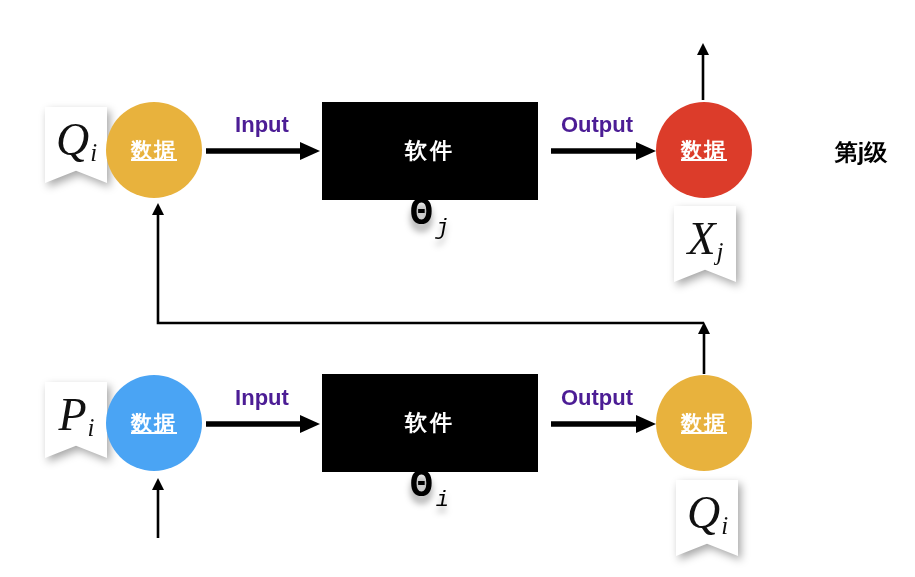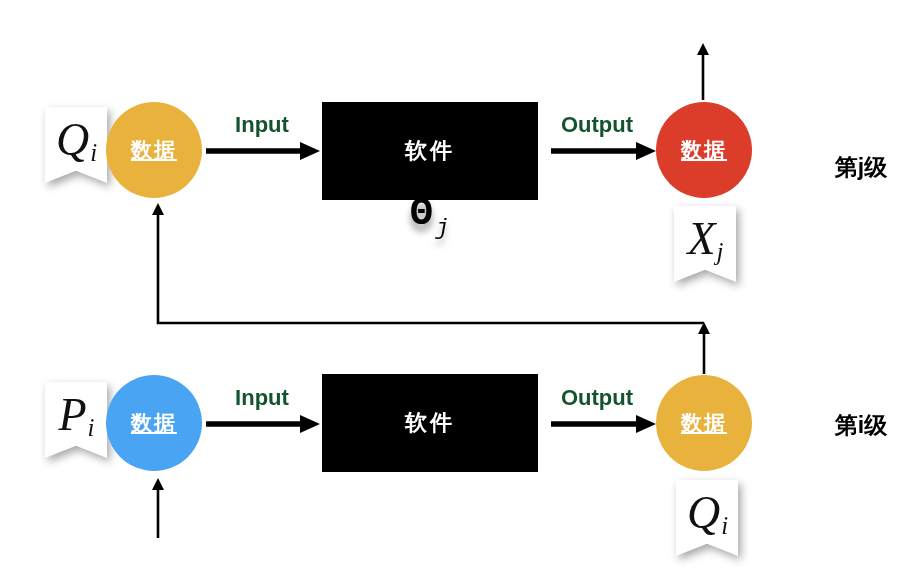--- a/index.html
+++ b/index.html
@@ -46,33 +46,33 @@
   .theta .sub{
     font-size:22px;font-style:italic;position:relative;top:10px;left:3px;
     text-shadow:0 6px 6px rgba(0,0,0,0.35);
   }
   .p-theta-j{left:362px;top:192px;}
   .p-theta-i{left:362px;top:464px;}
 
   
   .io-label{
     position:absolute;width:110px;text-align:center;
-    font-size:22px;font-weight:bold;color:#14532d;
+    font-size:22px;font-weight:bold;color:#4c1d95;
   }
   .p-in-j{left:207px;top:112px;}
   .p-out-j{left:542px;top:112px;}
   .p-in-i{left:207px;top:385px;}
   .p-out-i{left:542px;top:385px;}
 
   
   .level-label{
     position:absolute;width:100px;text-align:center;
     font-size:23px;font-weight:bold;color:#000;
   }
-  .p-lvl-j{left:811px;top:152px;}
+  .p-lvl-j{left:811px;top:137px;}
   .p-lvl-i{left:811px;top:410px;}
 
   
   .tag{position:absolute;filter:drop-shadow(3px 4px 4px rgba(0,0,0,0.35));}
   .tag-body{
     width:62px;height:76px;background:#ffffff;
     clip-path:polygon(0 0,100% 0,100% 100%,50% 84%,0 100%);
     display:flex;align-items:center;justify-content:center;
     padding-bottom:10px;box-sizing:border-box;
     font-family:"Liberation Serif", serif;color:#111;
@@ -157,29 +157,31 @@
   <div class="circle p-circ-src-i" style="background: rgb(74, 164, 244);">
     <span>数据</span>
   </div>
 
   <div class="io-label p-in-i">Input</div>
 
   <div class="swbox p-box-i" style="background: rgb(0, 0, 0);">
     <span>软件</span>
   </div>
 
+  <div class="theta p-theta-i">
+    <span class="sym">Θ</span><span class="sub">i</span>
+  </div>
 
   <div class="io-label p-out-i">Output</div>
 
   <div class="circle p-circ-res-i" style="background: rgb(232, 178, 61);">
     <span>数据</span>
   </div>
 
   <div class="tag p-tag-res-i">
     <div class="tag-body">
       <span class="tag-sym">Q</span>
         <span class="tag-sub">i</span>
     </div>
   </div>
 
-  <div class="level-label p-lvl-i">第i级</div>
 
 </div>
 
 </body></html>

